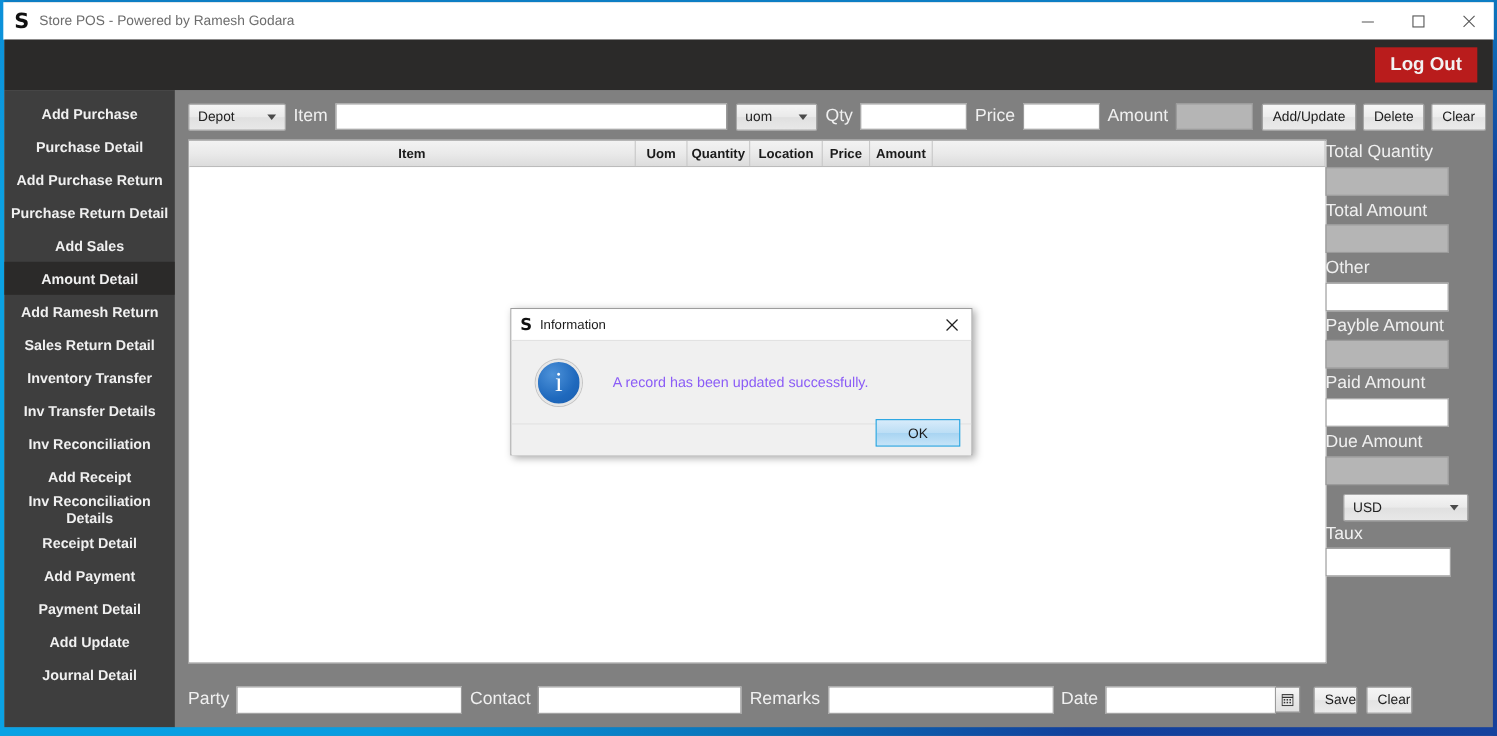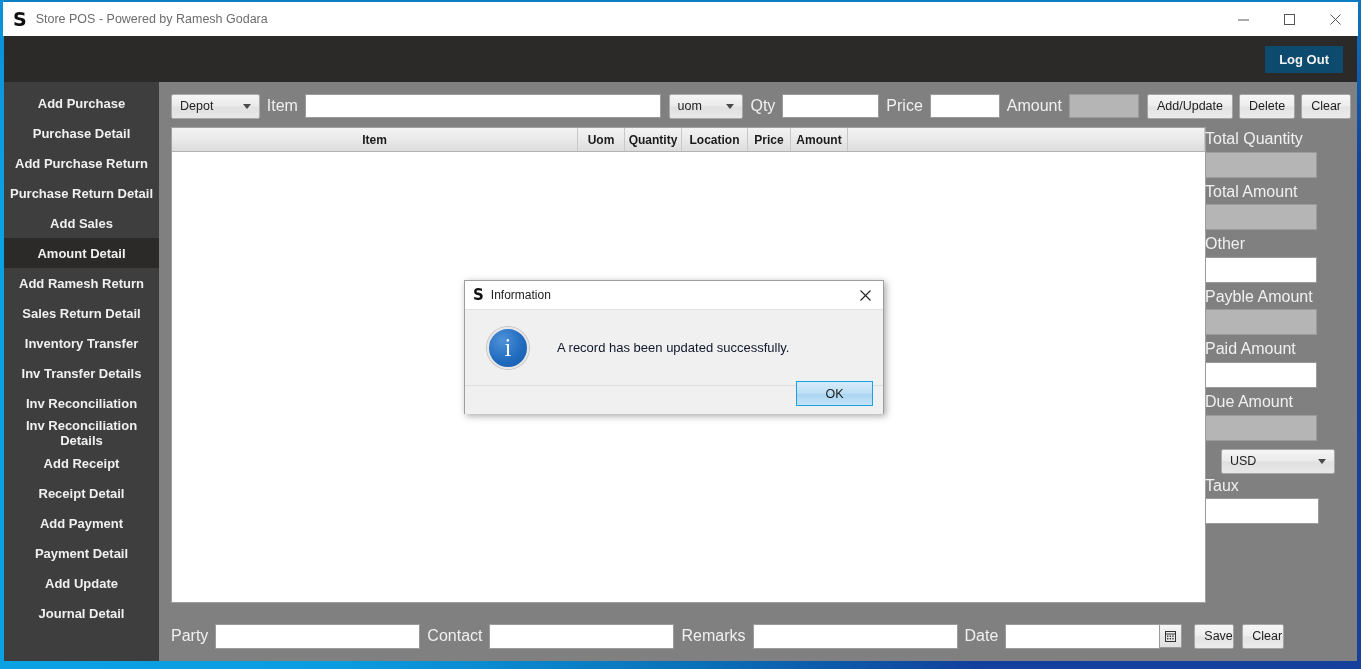--- a/index.html
+++ b/index.html
@@ -53,23 +53,23 @@
   }
 
   
   .headerbar {
     position: absolute; left: 4px; top: 36px; right: 4px; height: 46px;
     background: #2b2a29;
     display: flex; align-items: center; justify-content: flex-end;
   }
   .logout-btn {
     margin-right: 14px;
-    background: #0c4a6e;
+    background: #b91c1c;
     color: #f2f2f2;
-    font-size: 13px; font-weight: bold;
+    font-size: 17px; font-weight: bold;
     padding: 6px 14px;
     border: none;
     cursor: pointer;
   }
 
   
   .sidebar {
     position: absolute; left: 4px; top: 82px; width: 155px; bottom: 8px;
     background: #3e3e3e;
     padding-top: 6px;
@@ -224,21 +224,21 @@
   }
   .info-icon {
     width: 42px; height: 42px; border-radius: 50%;
     background: radial-gradient(circle at 35% 30%, #4d92d9 0%, #1f69bd 60%, #1a5dae 100%);
     border: 2px solid #e7e7e7;
     box-shadow: 0 0 0 1px #c4c4c4;
     display: flex; align-items: center; justify-content: center;
     color: #fff; font-size: 25px; font-family: "Liberation Serif", serif;
     flex: none;
   }
-  .dlg-msg { font-size: 13px; color: #0f172a; margin-left: 28px; }
+  .dlg-msg { font-size: 13px; color: #8b5cf6; margin-left: 28px; }
   .dlg-foot {
     height: 28px; background: #f0f0f0;
     display: flex; align-items: flex-end; justify-content: flex-end;
     padding-right: 10px;
   }
   .ok-btn {
     width: 77px; height: 25px;
     background: linear-gradient(to bottom, #d7ebfa 0%, #bcdef5 50%, #a8d4f2 51%, #c5e4f8 100%);
     border: 1px solid #1ba1e2;
     font-size: 12.5px; color: #1b1b1b;
@@ -315,24 +315,24 @@
       <div class="side-item">
         <span>Inventory Transfer</span>
       </div>
       <div class="side-item">
         <span>Inv Transfer Details</span>
       </div>
       <div class="side-item">
         <span>Inv Reconciliation</span>
       </div>
       <div class="side-item">
+        <span>Add Receipt</span>
+      </div>
+      <div class="side-item">
         <span>Inv Reconciliation Details</span>
-      </div>
-      <div class="side-item">
-        <span>Add Receipt</span>
       </div>
       <div class="side-item">
         <span>Receipt Detail</span>
       </div>
       <div class="side-item">
         <span>Add Payment</span>
       </div>
       <div class="side-item">
         <span>Payment Detail</span>
       </div>

